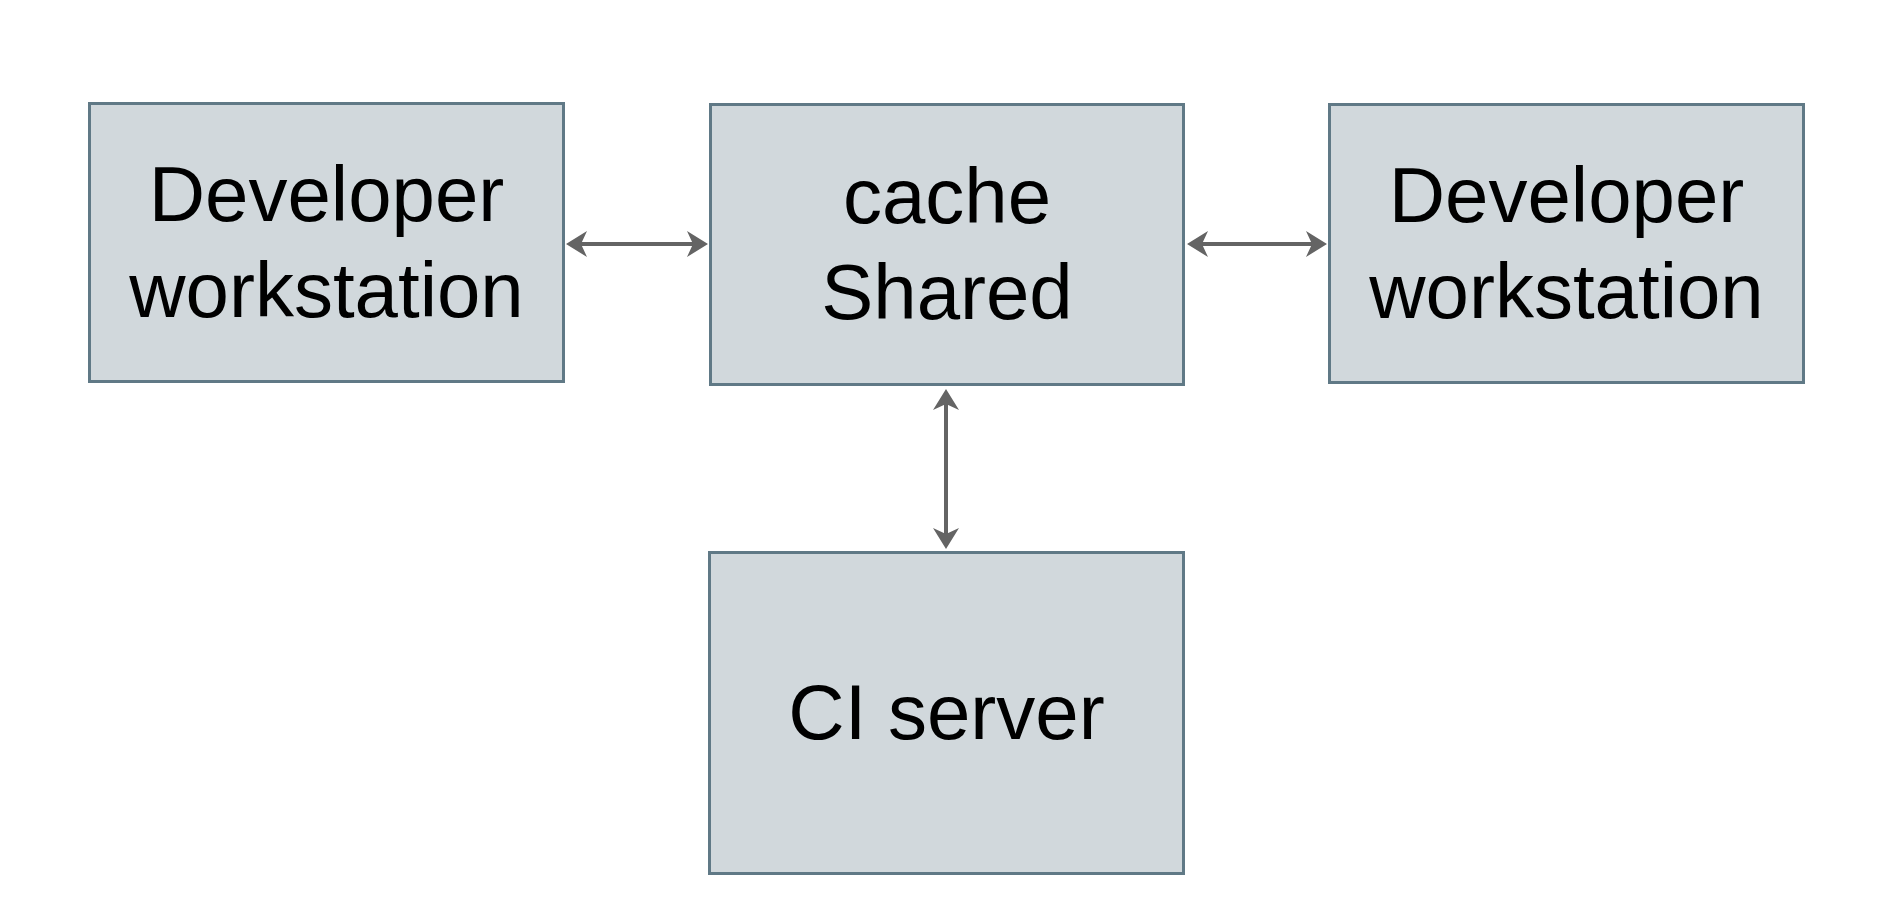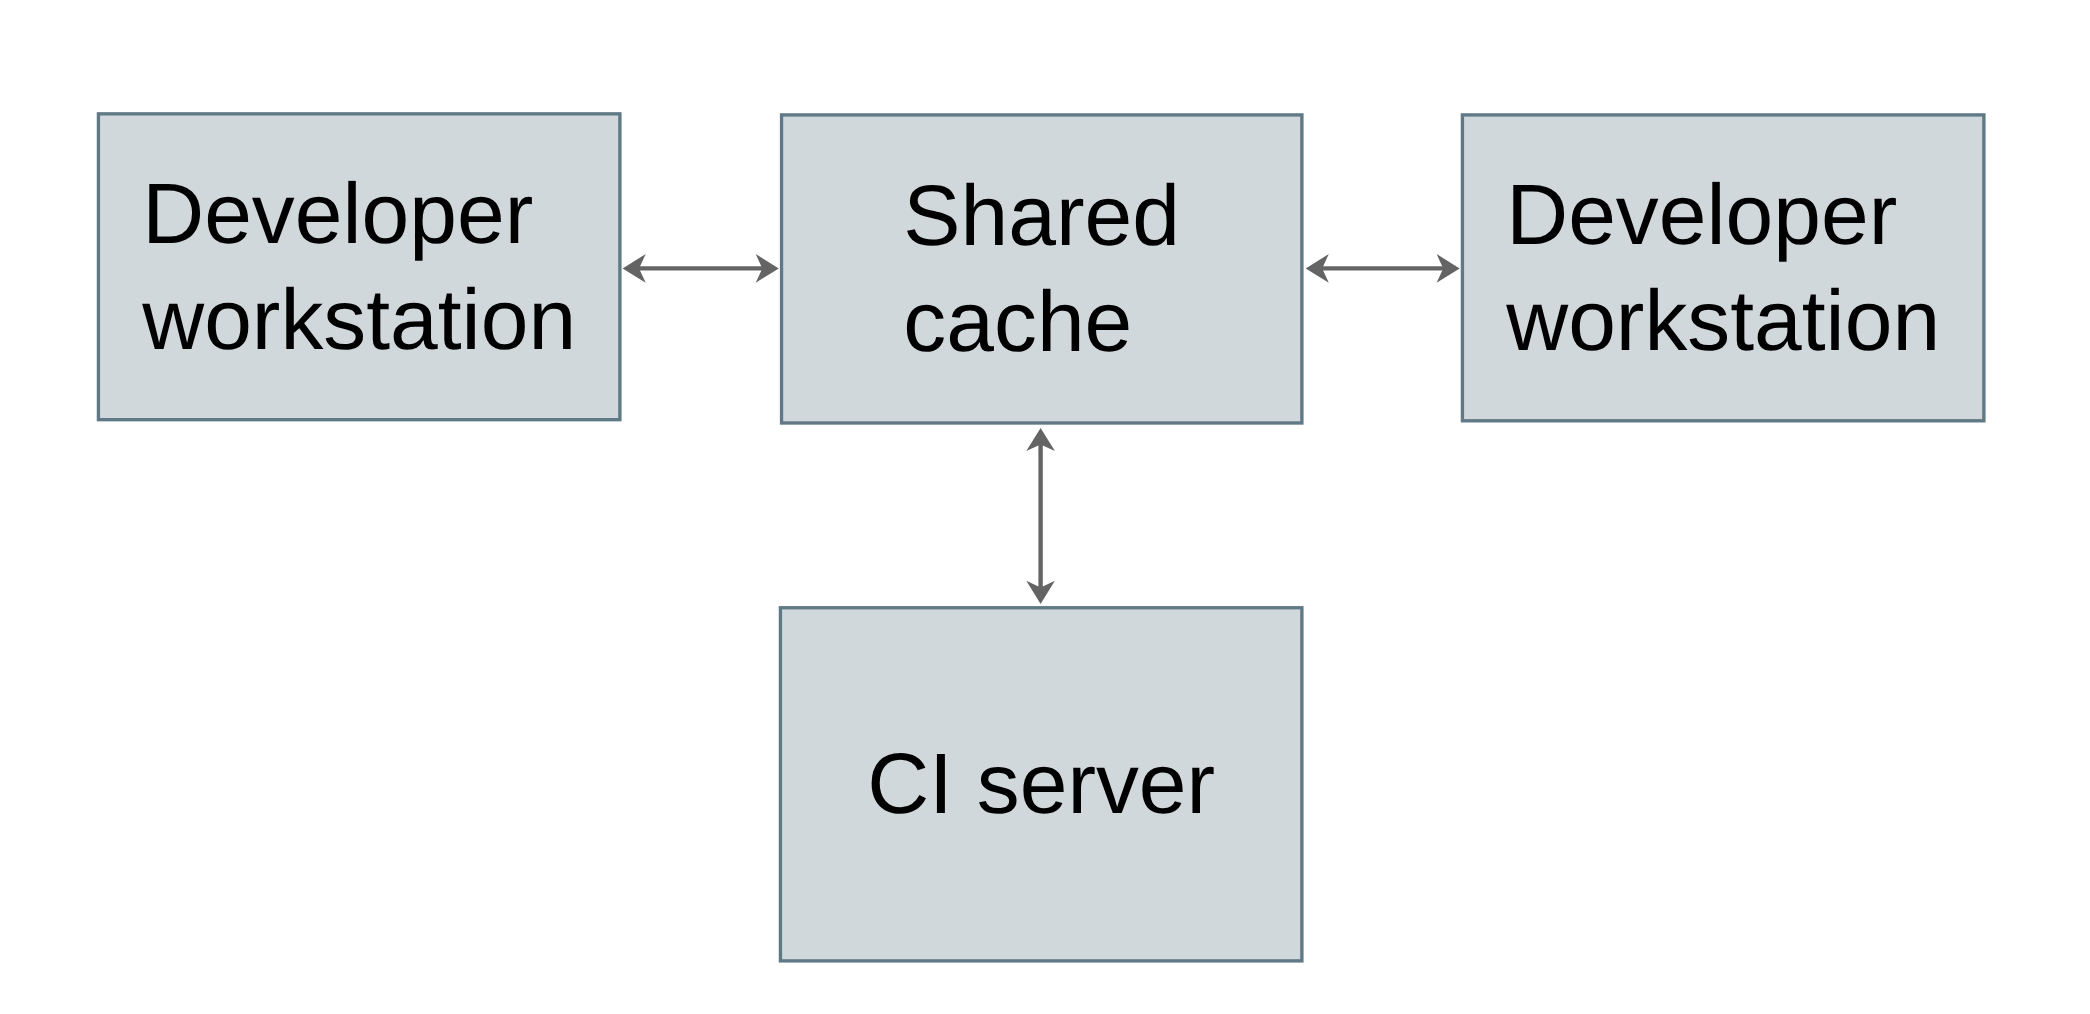--- a/index.html
+++ b/index.html
@@ -28,21 +28,21 @@
   }
   .arrow-shaft { stroke: var(--arrow); stroke-width: 4px; }
   .arrow-head  { fill: var(--arrow); stroke: none; }
   .node {
     position: absolute;
     background: var(--node-fill);
     border: 3px solid var(--node-border);
     display: flex;
     align-items: center;
     justify-content: center;
-    text-align: left;
+    text-align: center;
   }
   .node-label {
     font-size: 78px;
     line-height: 1.22;
     color: var(--text);
     font-weight: 400;
   }
   .node-label .line { display: block; }
   .node-dev-left   { left:  88px; top: 102px; width: 477px; height: 281px; }
   .node-cache      { left: 709px; top: 103px; width: 476px; height: 283px; }
@@ -77,22 +77,22 @@
 
   <div class="node node-dev-left">
     <div class="node-label">
       <span class="line">Developer</span>
       <span class="line">workstation</span>
     </div>
   </div>
 
   <div class="node node-cache">
     <div class="node-label">
+      <span class="line">cache</span>
       <span class="line">Shared</span>
-      <span class="line">cache</span>
     </div>
   </div>
 
   <div class="node node-dev-right">
     <div class="node-label">
       <span class="line">Developer</span>
       <span class="line">workstation</span>
     </div>
   </div>
 

